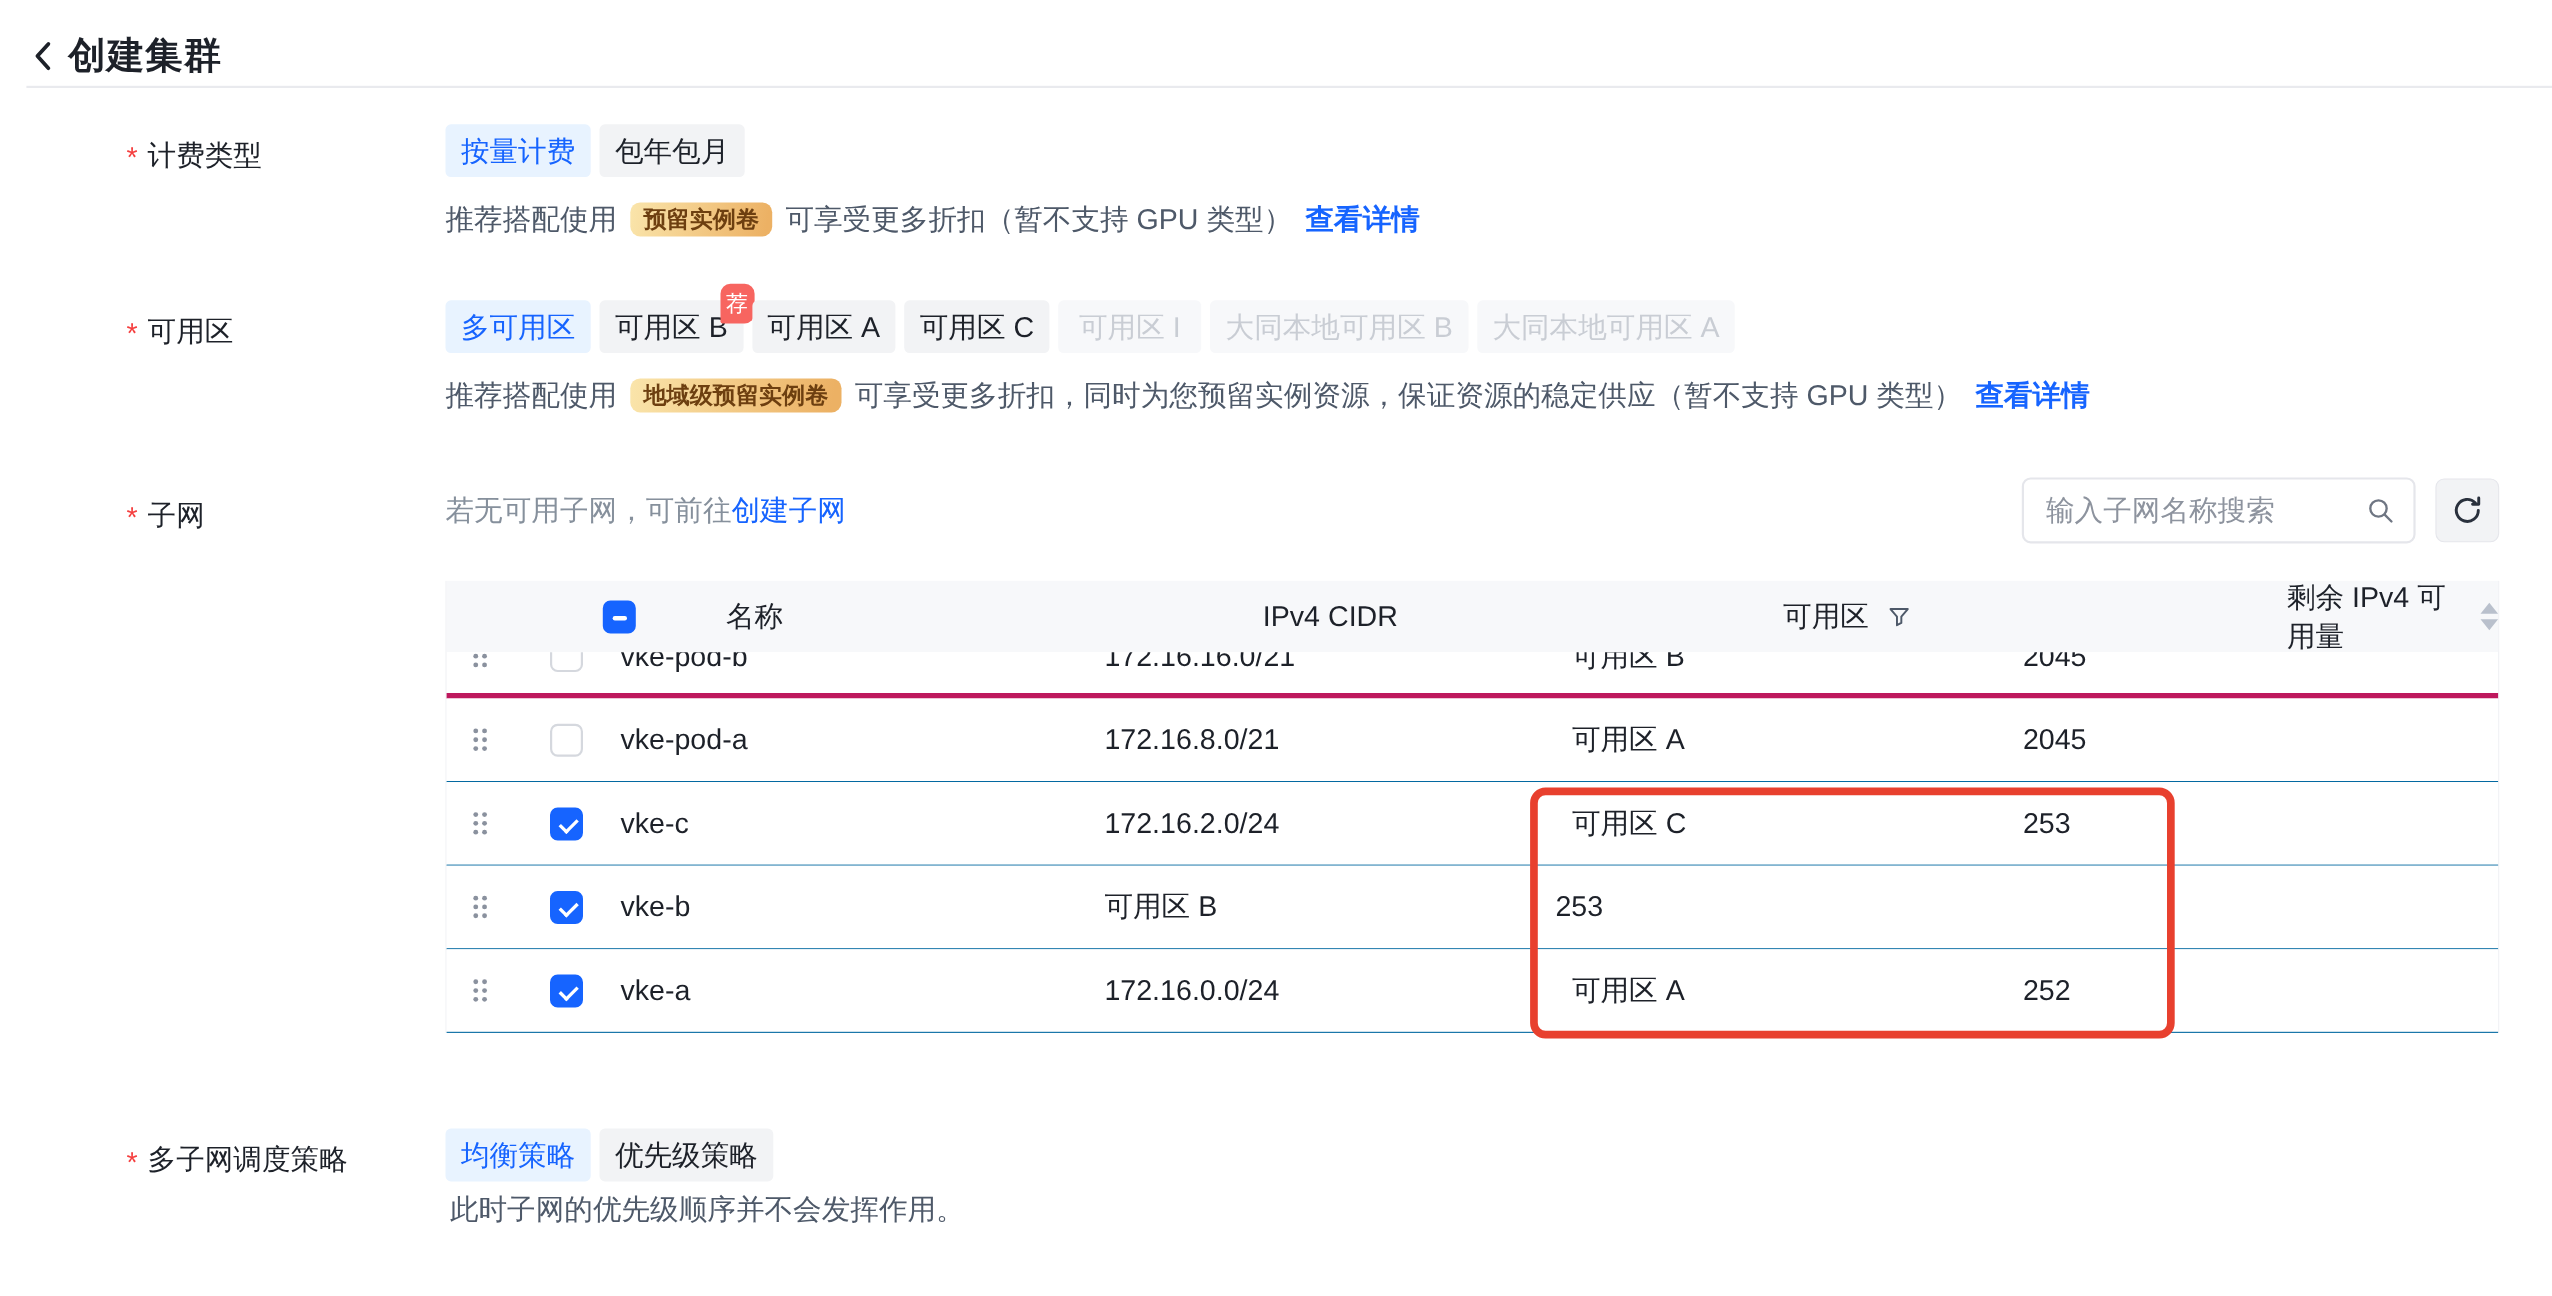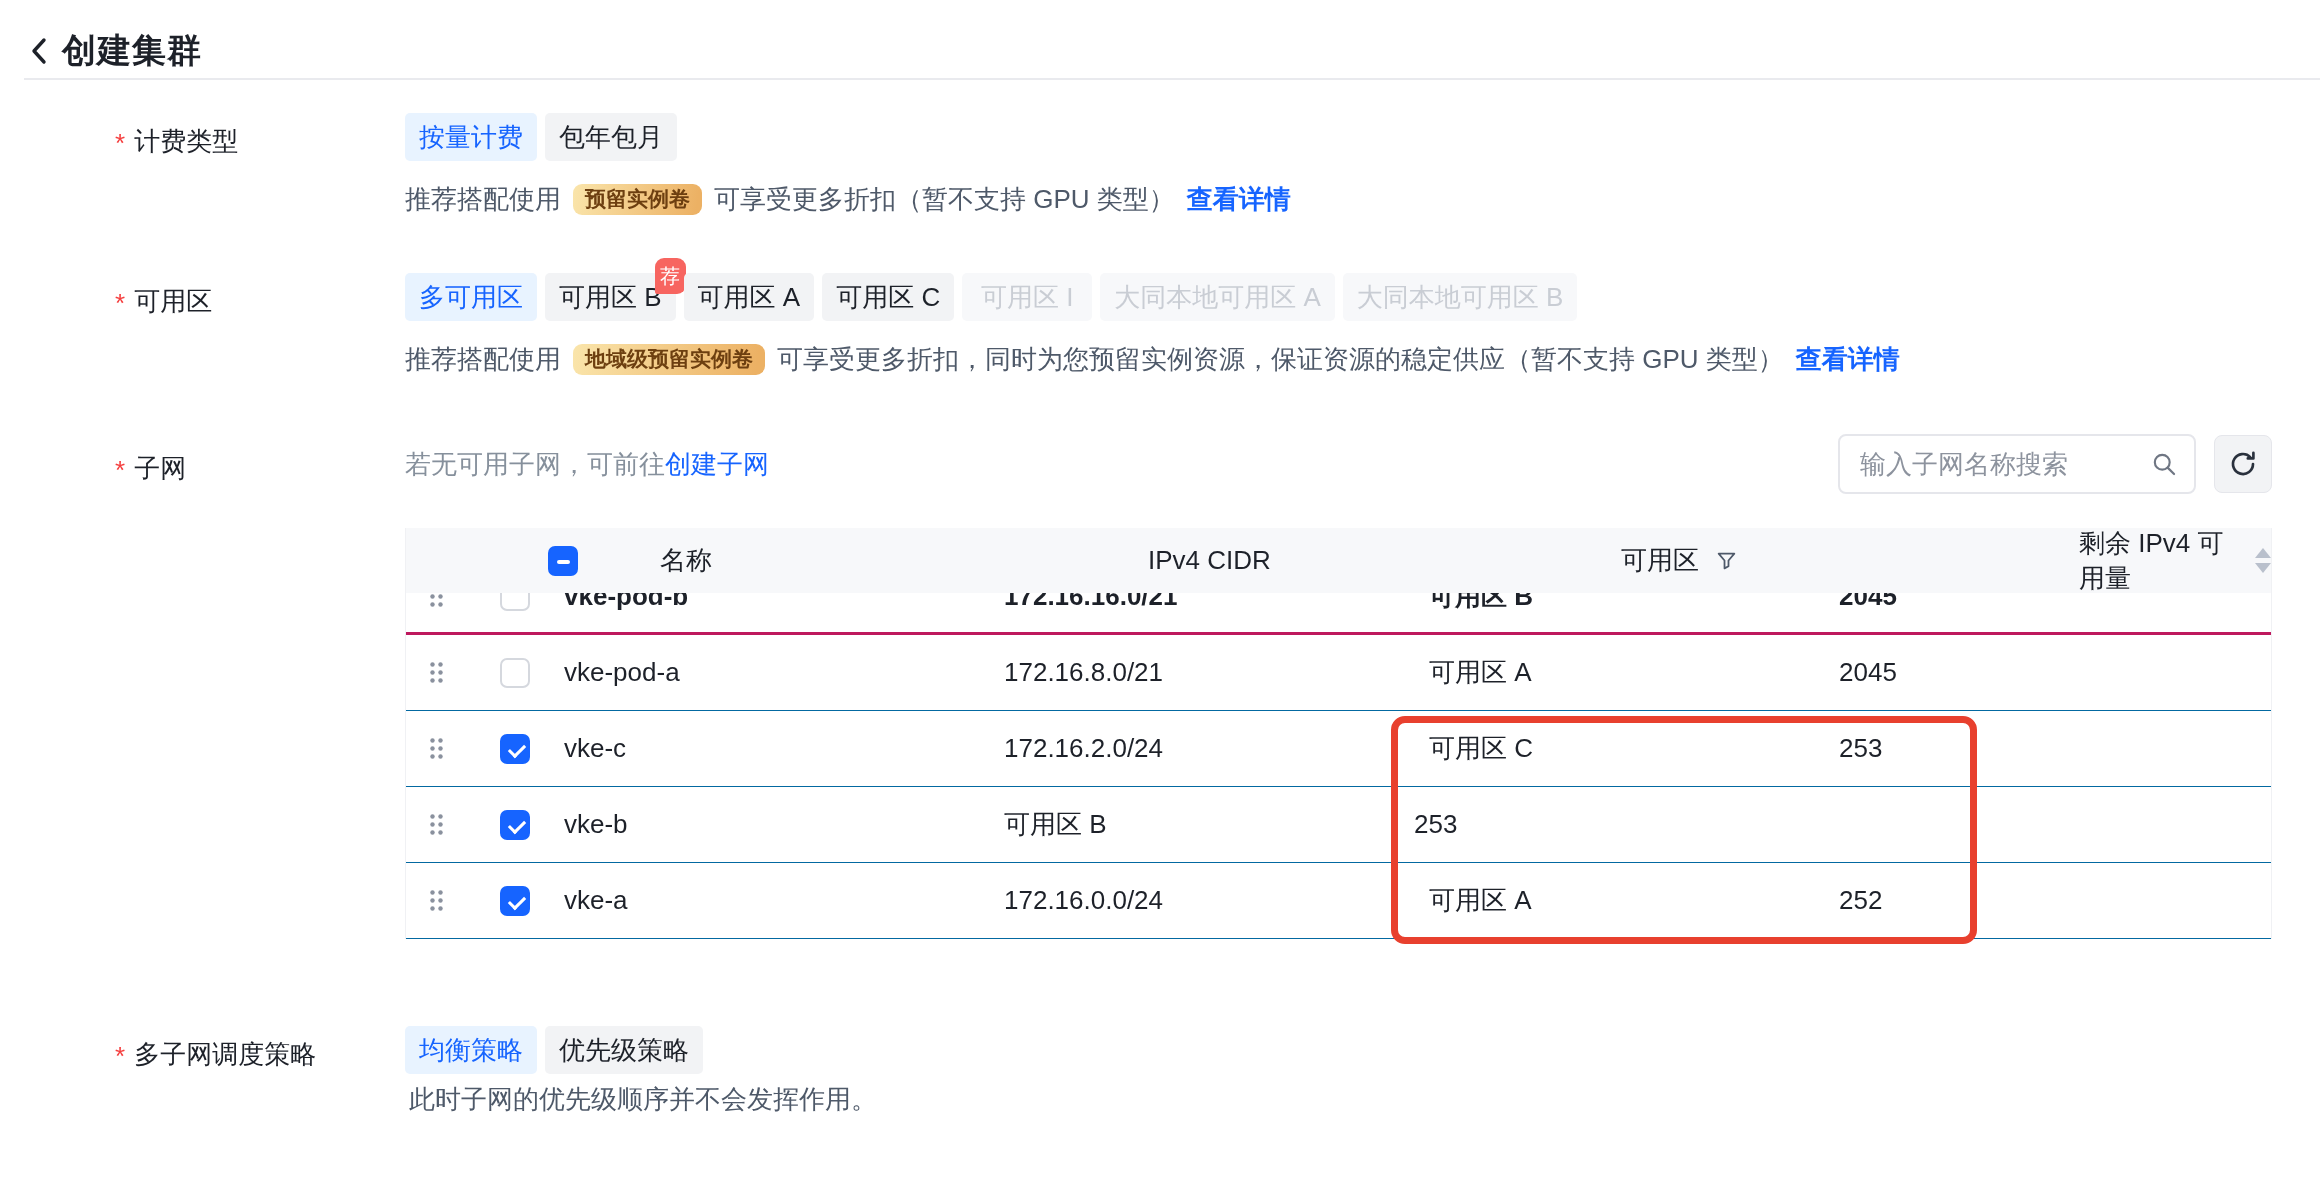--- a/index.html
+++ b/index.html
@@ -46,21 +46,21 @@
     font-family:"Liberation Sans","DejaVu Sans",sans-serif; }
   .search-box input::placeholder { color:#8d939e; }
   .search-icon { position:absolute; right:18px; top:17px; }
   .refresh-btn { width:58px; height:58px; margin-left:18px; background:#f2f3f5; border:1px solid #e5e6eb;
     border-radius:8px; display:flex; align-items:center; justify-content:center; cursor:pointer; }
 
   
   .table-wrap { position:relative; width:1867px; margin-top:34px; border-left:1px solid #f0f1f4; border-right:1px solid #f0f1f4; }
   .thead { display:flex; align-items:center; height:65px; background:#f7f8fa; font-weight:500; font-size:26px;gap:48px; }
   .trow { display:flex; align-items:center; height:76px; border-bottom:1px solid #0369a1; font-size:26px; background:#fff; }
-  .clip-window { height:42px; overflow:hidden; border-bottom:3px solid #be185d;font-weight:bold; }
+  .clip-window { height:42px; overflow:hidden; border-bottom:5px solid #be185d; }
   .clip-window .trow { margin-top:-35px; border-bottom:none; }
   .col-handle { width:60px; display:flex; justify-content:center; }
   .col-check { width:98px; padding-left:34px; }
   .col-name { width:440px; }
   .col-cidr { width:425px; }
   .col-az { width:410px; display:flex; align-items:center; }
   .col-rest { flex:1; display:flex; align-items:center; }
 
   .checkbox { width:30px; height:30px; border:2px solid #d5d8de; border-radius:7px; background:#fff;
     position:relative; cursor:pointer; }
@@ -130,22 +130,22 @@
     <div class="row-content">
       <div class="opt-group">
         <div class="opt-btn selected">多可用区</div>
         <div class="opt-btn">
           <span>可用区 B</span>
           <span class="rec-badge">荐</span>
         </div>
         <div class="opt-btn">可用区 A</div>
         <div class="opt-btn">可用区 C</div>
         <div class="opt-btn disabled">可用区 I</div>
+        <div class="opt-btn disabled">大同本地可用区 B</div>
         <div class="opt-btn disabled">大同本地可用区 A</div>
-        <div class="opt-btn disabled">大同本地可用区 B</div>
       </div>
       <div class="hint">
         <span>推荐搭配使用</span>
         <span class="gold-badge">地域级预留实例卷</span>
         <span>可享受更多折扣，同时为您预留实例资源，保证资源的稳定供应（暂不支持 GPU 类型）</span>
         <a class="link">查看详情</a>
       </div>
     </div>
   </div>
 

